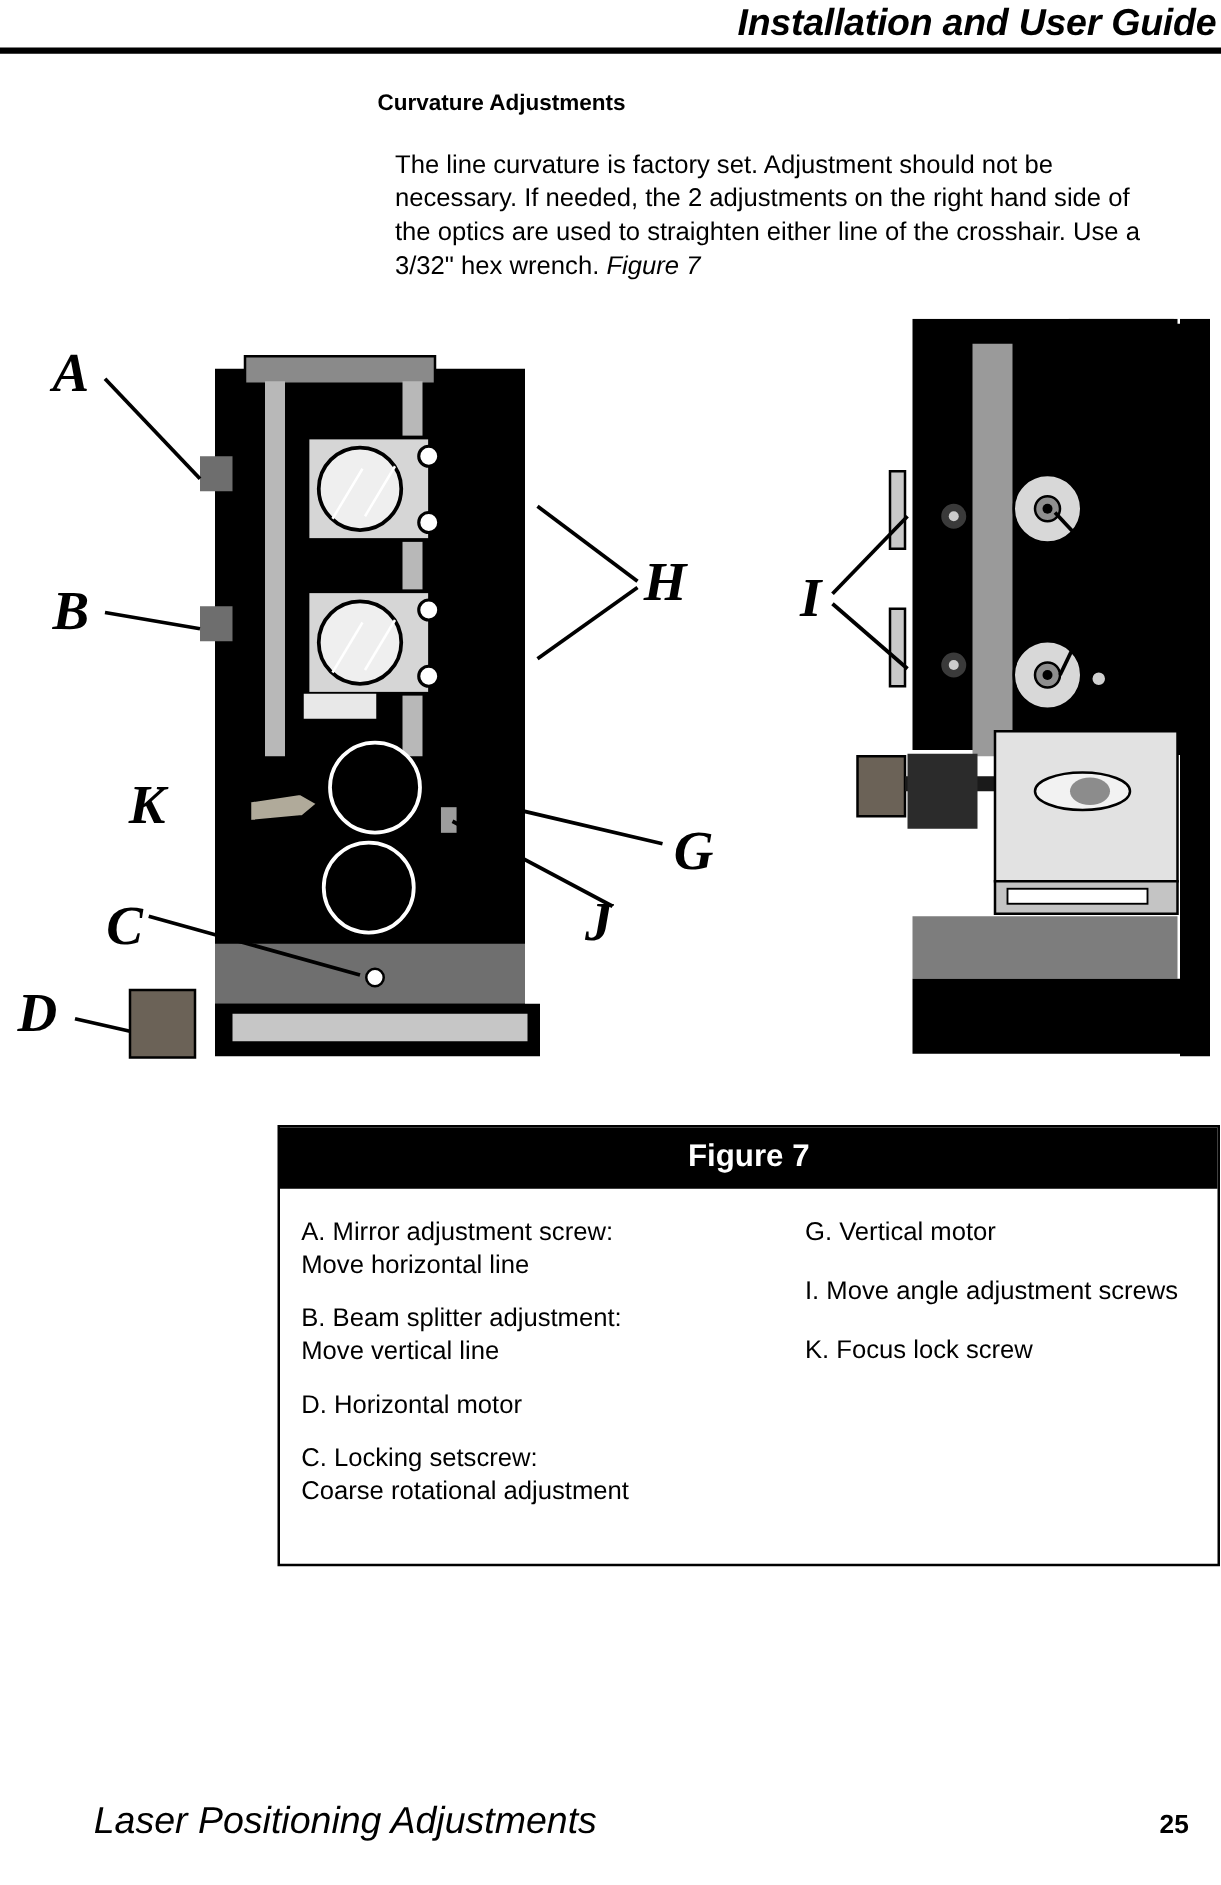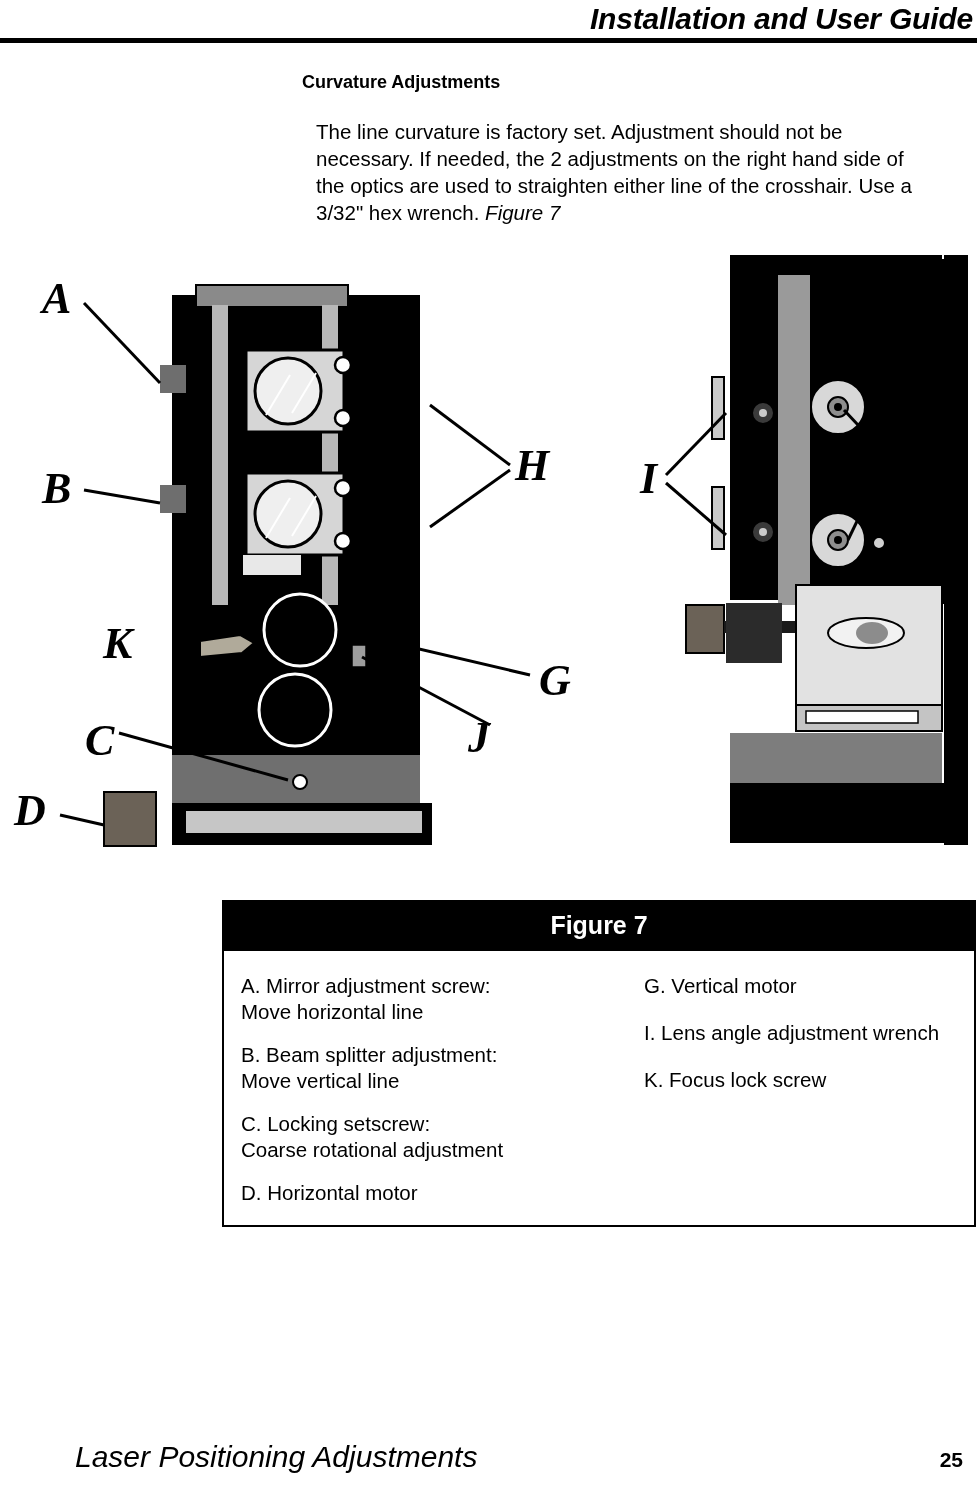--- a/index.html
+++ b/index.html
@@ -84,21 +84,21 @@
   .legend-head {
     background: #000;
     color: #fff;
     text-align: center;
     font-size: 25px;
     font-weight: bold;
     padding: 9px 0 11px 0;
   }
   .legend-body {
     display: flex;
-    padding: 22px 0 2px 0;
+    padding: 22px 0 28px 0;
   }
   .legend-col {
     box-sizing: border-box;
   }
   .legend-col.left {
     width: 396px;
     padding-left: 17px;
   }
   .legend-col.right {
     width: 354px;
@@ -119,21 +119,21 @@
   .footer-title {
     position: absolute;
     left: 75px;
     bottom: 34px;
     font-size: 30px;
     font-weight: normal;
     font-style: italic;
   }
   .footer-page {
     position: absolute;
-    right: 14px;
+    right: 26px;
     bottom: 36px;
     font-size: 21px;
     font-weight: bold;
   }
 
   svg { display: block; }
 </style>
 </head>
 <body>
 
@@ -261,26 +261,26 @@
 </div>
 
 <div class="legend-box">
   <div class="legend-head">Figure 7</div>
   <div class="legend-body">
     <div class="legend-col left">
       <div class="legend-item">A. Mirror adjustment screw:
       Move horizontal line</div>
       <div class="legend-item">B. Beam splitter adjustment:
       Move vertical line</div>
+      <div class="legend-item">D. Horizontal motor</div>
       <div class="legend-item">C. Locking setscrew:
       Coarse rotational adjustment</div>
-      <div class="legend-item">D. Horizontal motor</div>
     </div>
     <div class="legend-col right">
       <div class="legend-item">G. Vertical motor</div>
-      <div class="legend-item">I.  Lens angle adjustment wrench</div>
+      <div class="legend-item">I.  Move angle adjustment screws</div>
       <div class="legend-item">K. Focus lock screw</div>
     </div>
   </div>
 </div>
 
 <div class="footer-title">Laser Positioning Adjustments</div>
 <div class="footer-page">25</div>
 
 </body></html>

